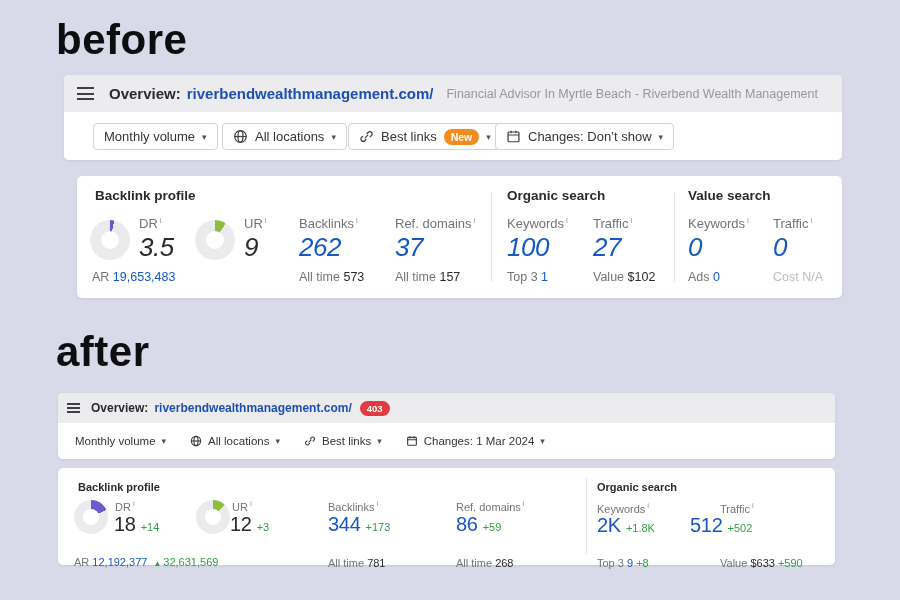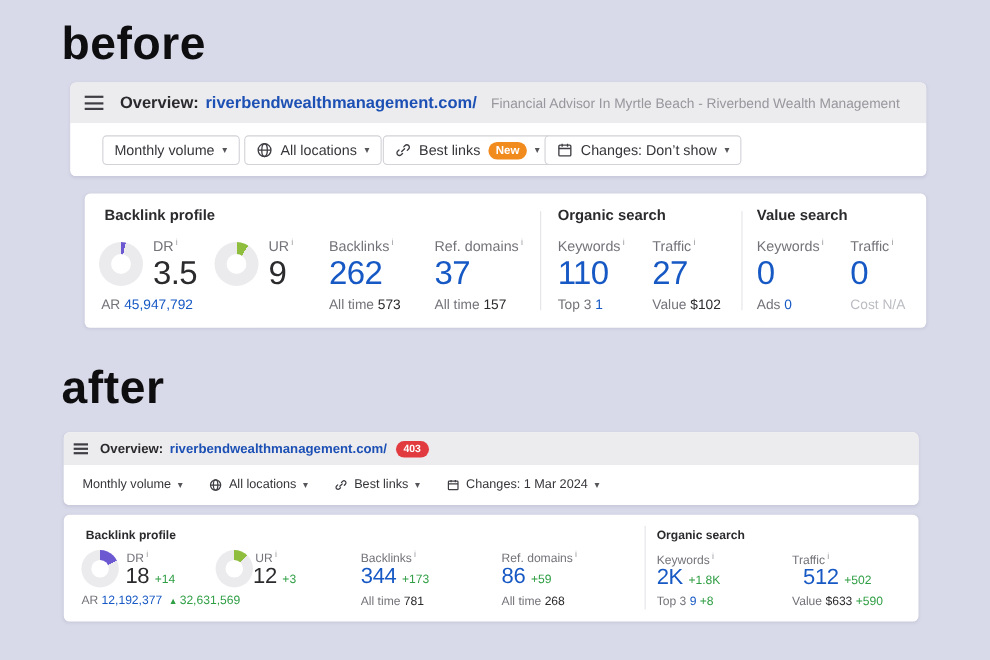--- a/index.html
+++ b/index.html
@@ -72,28 +72,28 @@
   #after-metrics  { left:58px; top:468px; width:777px; height:97px; }
   .abs { position:absolute; white-space:nowrap;text-align:right; }
 
   .sec-title-b { font-size:13.5px; font-weight:bold; color:#2b2b2e; }
   .sec-title-a { font-size:11px;  font-weight:bold; color:#2b2b2e; }
 
   .m-label-b { font-size:13px; color:#73737a; }
   .m-label-a { font-size:11px; color:#73737a; }
   .m-label-b sup, .m-label-a sup { font-size:8px; color:#9a9aa0; margin-left:2px; }
 
-  .m-value-b { font-size:30px; letter-spacing:-.5px; }
+  .m-value-b { font-size:26px; letter-spacing:-.5px;font-style:italic; }
   .m-value-a { font-size:20px; letter-spacing:-.3px; }
   .v-dark { color:#2b2b2e; }
   .v-blue { color:#1658c4; cursor:pointer; }
   .delta { font-size:11px; color:#2f9e44; margin-left:5px; }
 
   .m-sub-b { font-size:12.5px; }
-  .m-sub-a { font-size:11px; }
+  .m-sub-a { font-size:11px;margin-top:16px; }
   .t-gray  { color:#73737a; }
   .t-dark  { color:#2b2b2e; }
   .t-blue  { color:#1658c4; cursor:pointer; }
   .t-faint { color:#bcbdc3; }
   .t-green { color:#2f9e44; }
   .up-tri  { color:#2f9e44; font-size:8px; margin:0 2px 0 6px; }
 
   .vdiv { position:absolute; width:1px; background:#e4e4e8; }
 
   .donut { position:absolute; border-radius:50%; background:#ebebee; }
@@ -153,21 +153,21 @@
   </div>
 
   <div class="panel" id="before-metrics">
     <div class="abs sec-title-b" style="left:18px;top:12px">Backlink profile</div>
 
     <div class="donut donut-lg" style="left: 13px; top: 44px; background: conic-gradient(rgb(108, 89, 209) 0deg, rgb(108, 89, 209) 12.6deg, rgb(235, 235, 238) 12.6deg, rgb(235, 235, 238) 360deg);"></div>
     <div class="abs m-label-b" style="left:62px;top:40px"><span>DR</span><sup>i</sup></div>
     <div class="abs m-value-b v-dark" style="left:62px;top:56px">3.5</div>
     <div class="abs m-sub-b" style="left:15px;top:94px">
       <span class="t-gray">AR</span>
-      <span class="t-blue">45,947,792</span>
+      <span class="t-blue">19,653,483</span>
     </div>
 
     <div class="donut donut-lg" style="left: 118px; top: 44px; background: conic-gradient(rgb(143, 190, 63) 0deg, rgb(143, 190, 63) 32.4deg, rgb(235, 235, 238) 32.4deg, rgb(235, 235, 238) 360deg);"></div>
     <div class="abs m-label-b" style="left:167px;top:40px"><span>UR</span><sup>i</sup></div>
     <div class="abs m-value-b v-dark" style="left:167px;top:56px">9</div>
 
     <div class="abs m-label-b" style="left:222px;top:40px"><span>Backlinks</span><sup>i</sup></div>
     <div class="abs m-value-b v-blue" style="left:222px;top:56px">262</div>
     <div class="abs m-sub-b" style="left:222px;top:94px">
       <span class="t-gray">All time</span>
@@ -178,21 +178,21 @@
     <div class="abs m-value-b v-blue" style="left:318px;top:56px">37</div>
     <div class="abs m-sub-b" style="left:318px;top:94px">
       <span class="t-gray">All time</span>
       <span class="t-dark">157</span>
     </div>
 
     <div class="vdiv" style="left:414px;top:16px;height:90px"></div>
 
     <div class="abs sec-title-b" style="left:430px;top:12px">Organic search</div>
     <div class="abs m-label-b" style="left:430px;top:40px"><span>Keywords</span><sup>i</sup></div>
-    <div class="abs m-value-b v-blue" style="left:430px;top:56px">110</div>
+    <div class="abs m-value-b v-blue" style="left:430px;top:56px">100</div>
     <div class="abs m-sub-b" style="left:430px;top:94px">
       <span class="t-gray">Top 3</span>
       <span class="t-blue">1</span>
     </div>
     <div class="abs m-label-b" style="left:516px;top:40px"><span>Traffic</span><sup>i</sup></div>
     <div class="abs m-value-b v-blue" style="left:516px;top:56px">27</div>
     <div class="abs m-sub-b" style="left:516px;top:94px">
       <span class="t-gray">Value</span>
       <span class="t-dark">$102</span>
     </div>
@@ -300,21 +300,21 @@
     <div class="abs m-label-a" style="left:539px;top:33px"><span>Keywords</span><sup>i</sup></div>
     <div class="abs" style="left:539px;top:46px">
       <span class="m-value-a v-blue">2K</span><span class="delta">+1.8K</span>
     </div>
     <div class="abs m-sub-a" style="left:539px;top:73px">
       <span class="t-gray">Top 3</span>
       <span class="t-blue">9</span>
       <span class="t-green">+8</span>
     </div>
     <div class="abs m-label-a" style="left:662px;top:33px"><span>Traffic</span><sup>i</sup></div>
-    <div class="abs" style="left:672px;top:46px">
+    <div class="abs" style="left:632px;top:46px">
       <span class="m-value-a v-blue">512</span><span class="delta">+502</span>
     </div>
     <div class="abs m-sub-a" style="left:662px;top:73px">
       <span class="t-gray">Value</span>
       <span class="t-dark">$633</span>
       <span class="t-green">+590</span>
     </div>
   </div>
 
 </div>

